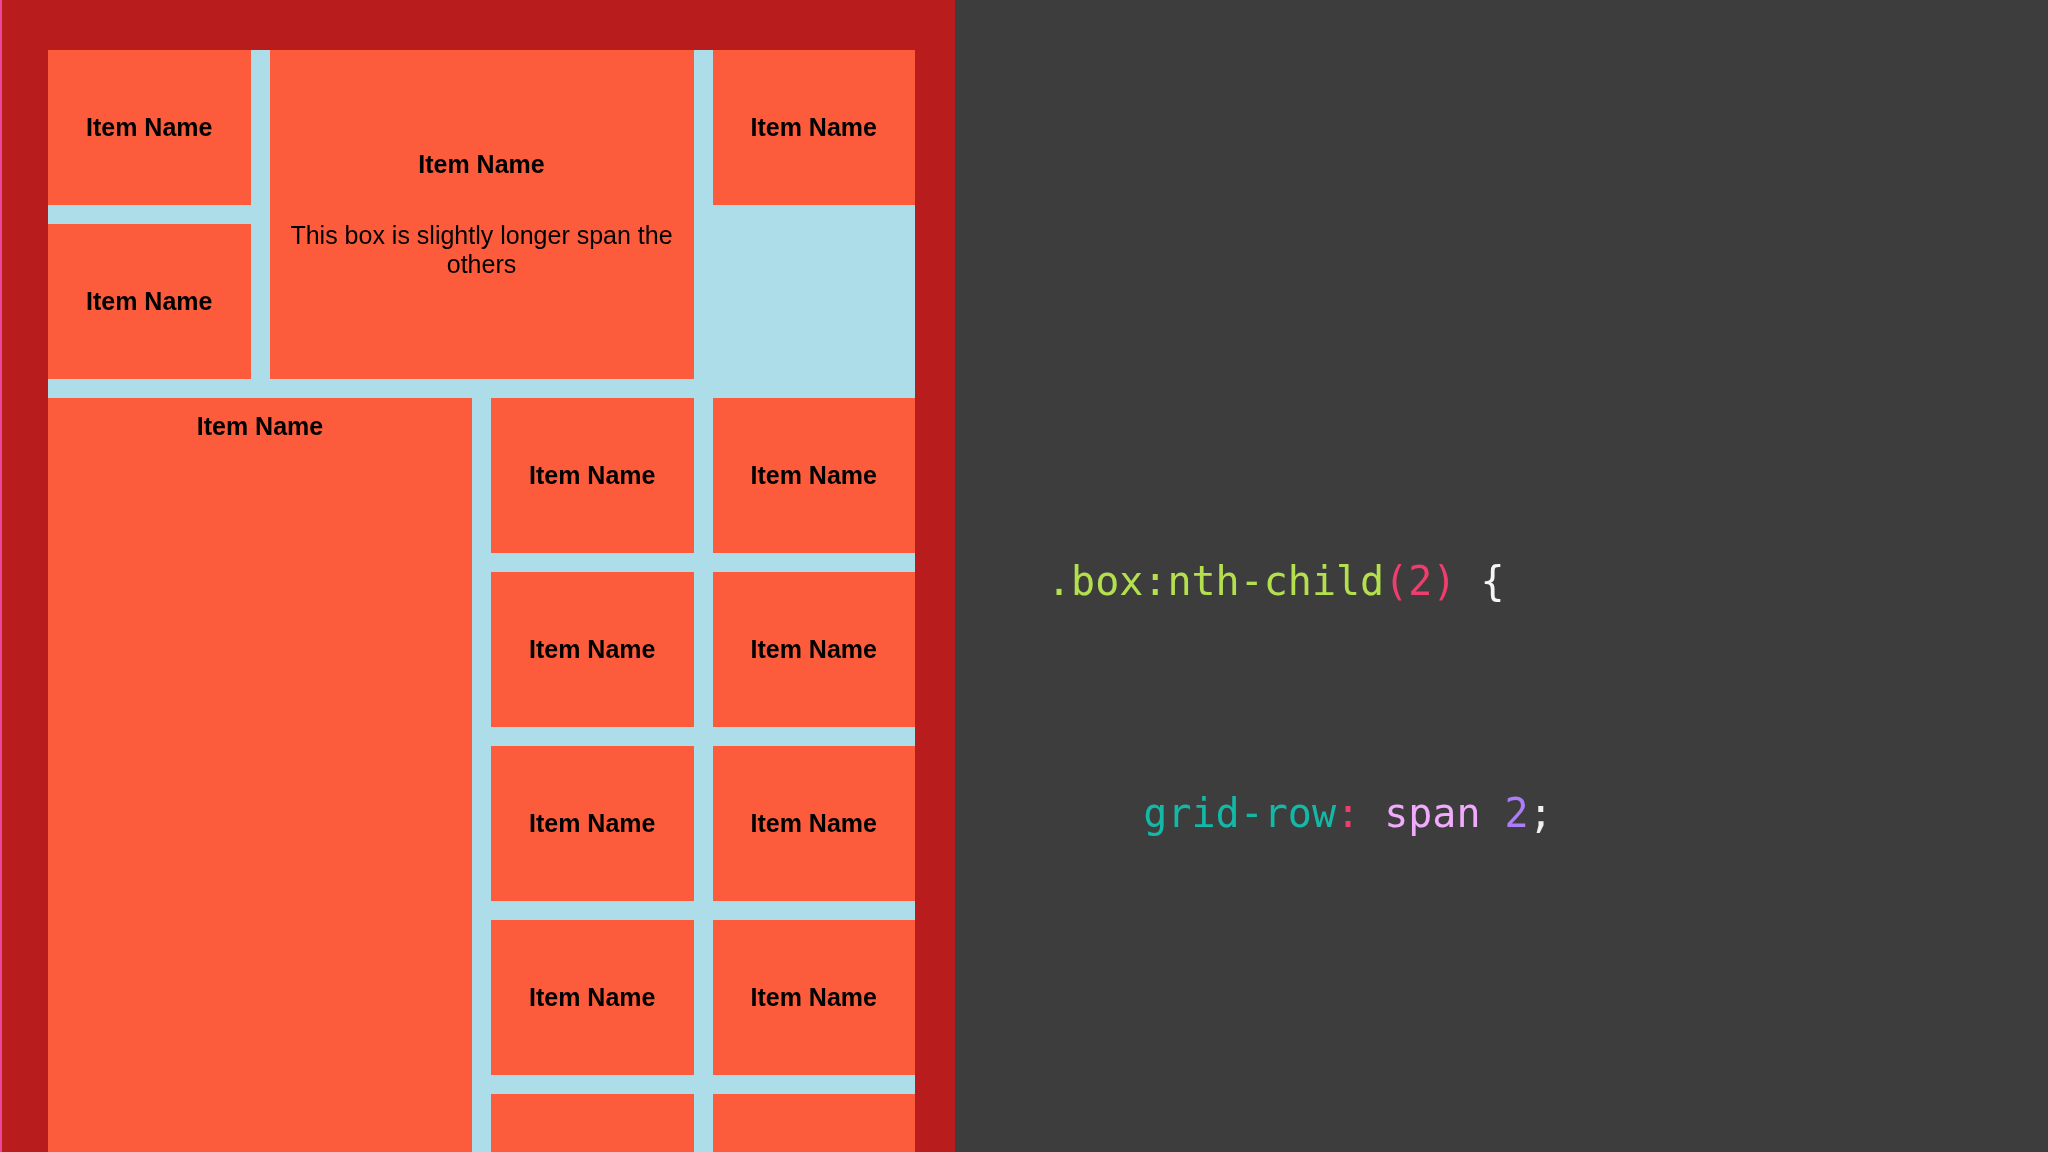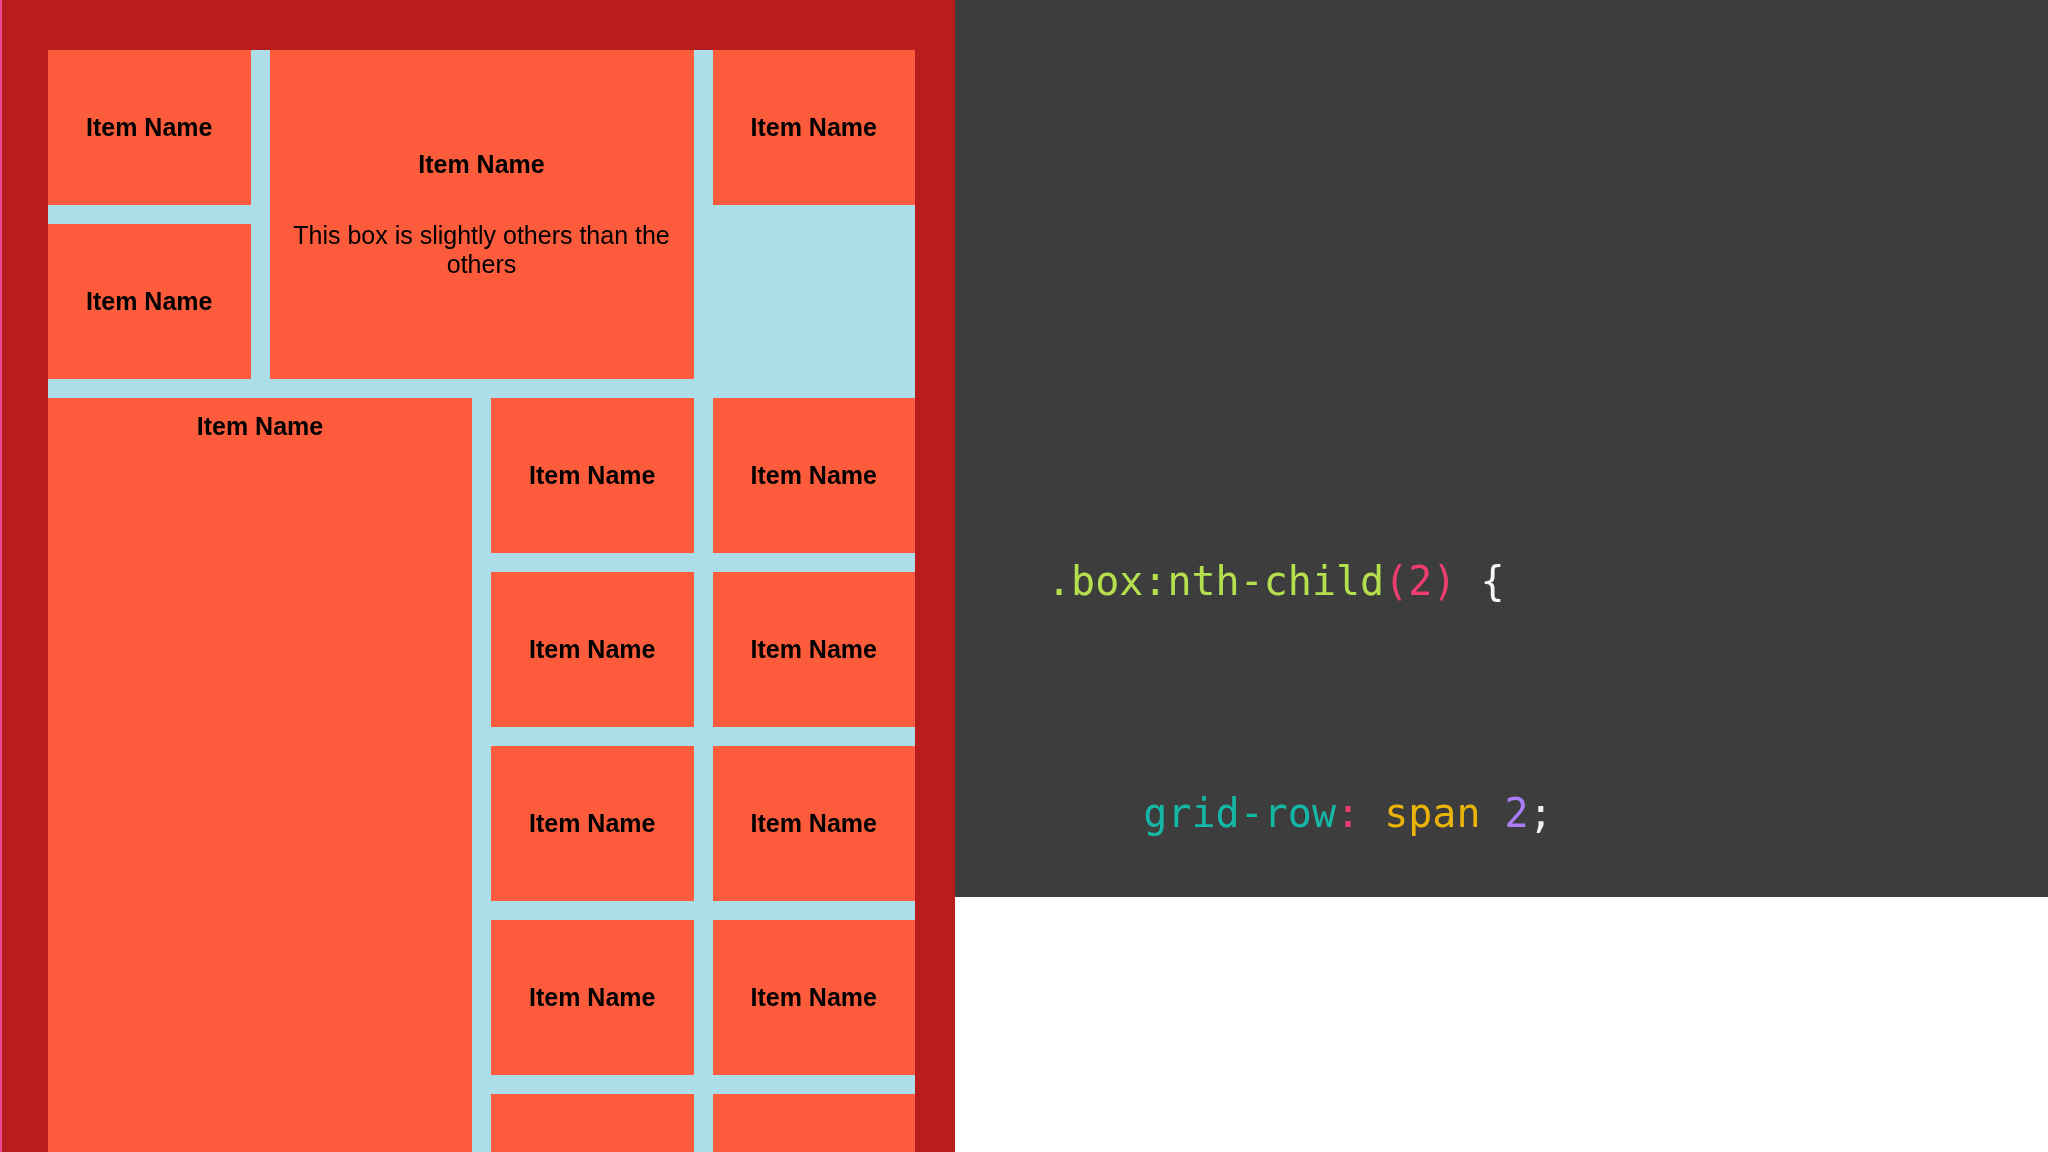--- a/index.html
+++ b/index.html
@@ -59,61 +59,61 @@
     margin-top:42px;
   }
   
   .box.span-2-2{grid-row:span 2;grid-column:span 2;}
   
   .box.span-5-2{grid-row:span 5;grid-column:span 2;justify-content:flex-start;padding-top:14px;}
 
   
   .code-pane{
     position:relative;
-    width:1093px;height:897px;
+    width:1093px;height:1152px;
     background:#3d3d3d;
     box-sizing:border-box;
   }
   .code-block{
     position:absolute;
     left:92px;
     top:320px;
     font-family:"DejaVu Sans Mono","Liberation Mono",monospace;
     font-size:40px;
     line-height:58px;
     white-space:pre;
     letter-spacing:0px;
   }
   .code-line{display:block;height:58px;}
   .tok-sel{color:#b5e04e;}
   .tok-prop{color:#14b8a6;}
   .tok-punct{color:#f0f0f0;}
   .tok-paren{color:#ee3d6e;}
   .tok-colon{color:#ee3d6e;}
-  .tok-kw{color:#eab308;}
+  .tok-kw{color:#f0abfc;}
   .tok-num{color:#ab7df8;}
   .tok-brace{color:#f5f5f5;}
   .indent{display:inline-block;width:4ch;}
 </style>
 </head>
 <body>
 
 <div class="screen">
 
   <div class="preview-pane">
     <div class="grid-wrap">
       <div class="grid">
 
         <div class="box">
           <span class="title">Item Name</span>
         </div>
 
         <div class="box span-2-2">
           <span class="title">Item Name</span>
-          <span class="desc">This box is slightly others than the others</span>
+          <span class="desc">This box is slightly longer span the others</span>
         </div>
 
         <div class="box">
           <span class="title">Item Name</span>
         </div>
 
         <div class="box">
           <span class="title">Item Name</span>
         </div>
 

